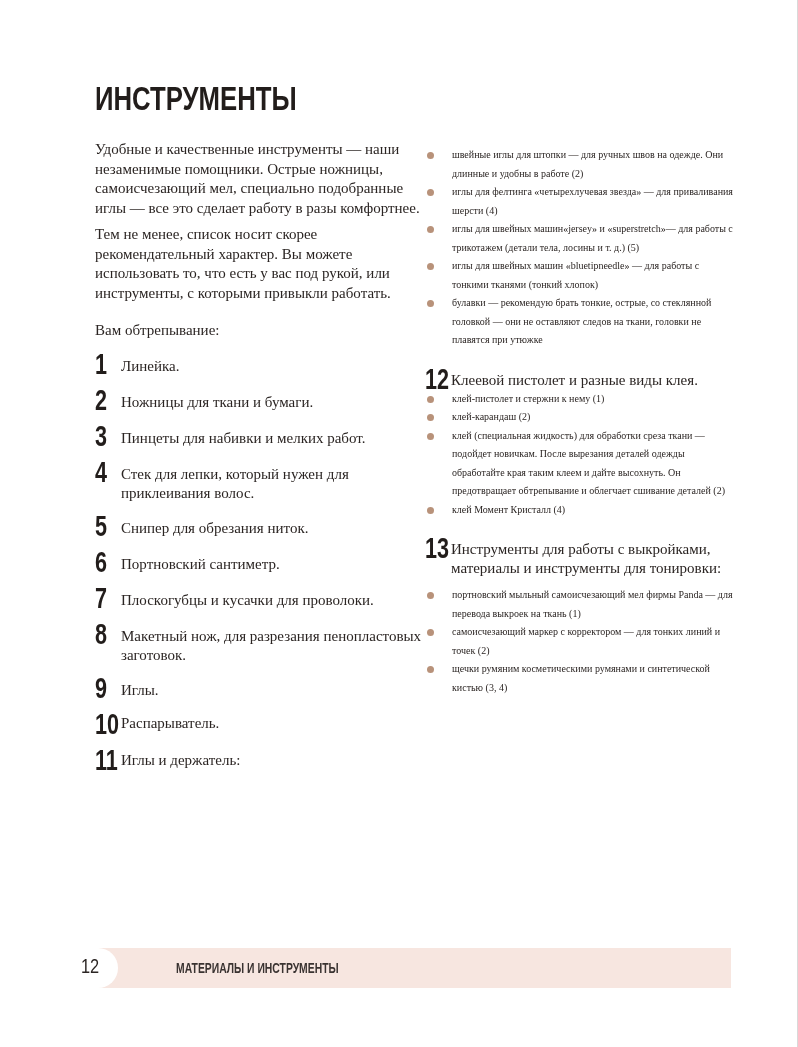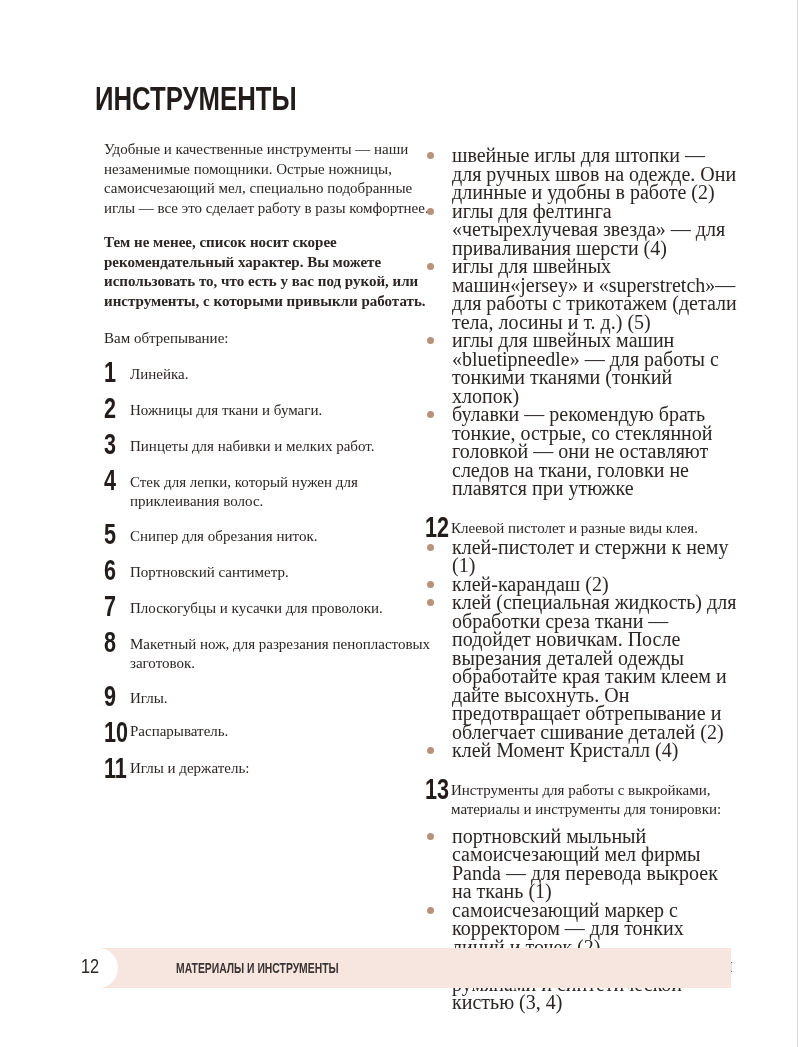--- a/index.html
+++ b/index.html
@@ -7,42 +7,42 @@
   body { position: relative; font-family: "DejaVu Serif", "Liberation Serif", serif; color: #2b2523; }
   .page-edge { position: absolute; top: 0; right: 0; width: 1px; height: 1047px; background: #d9d9d9; }
 
   .title {
     position: absolute; left: 95px; top: 80px;
     font-family: "Liberation Sans", sans-serif; font-weight: bold;
     font-size: 33px; letter-spacing: 0px; transform: scaleX(0.78); transform-origin: left top;
     color: #221d1b;
   }
 
-  .col-left { position: absolute; left: 104px; top: 140px; width: 330px; }
+  .col-left { position: absolute; left: 95px; top: 140px; width: 330px; }
   .col-right { position: absolute; left: 427px; top: 146px; width: 310px; }
 
   .para { font-family: "Liberation Serif", serif; font-size: 15px; line-height: 19.5px; color: #2b2523; }
-  .para + .para { margin-top: 15px; font-weight: bold; }
+  .para + .para { margin-top: 7px; }
   .lead-in { font-family: "Liberation Serif", serif; font-size: 15px; line-height: 19px; margin-top: 18px; }
 
   .num-item { position: relative; display: flex; align-items: flex-start; }
   .num {
     font-family: "Liberation Sans", sans-serif; font-weight: bold;
     font-size: 30px; line-height: 30px; color: #221d1b;
     width: 26px; transform: scaleX(0.72); transform-origin: left top; flex-shrink: 0;
   }
   .item-text {
     font-family: Liberation Serif, serif; font-size: 15px; line-height: 19px;
     padding-top: 8px; flex: 1;
   }
 
   .bullets { list-style: none; margin-left: 0; }
   .bullets li {
     position: relative; padding-left: 53px;
-    font-family: "Liberation Serif", serif; font-size: 20px; line-height: 18.5px;
+    font-family: "Liberation Serif", serif; font-size: 10px; line-height: 18.5px;
   }
   .bullets li .dot {
     position: absolute; left: 28px; top: 6px; width: 7px; height: 7px;
     border-radius: 50%; background: #b8927a;
   }
 
   .footer-band {
     position: absolute; left: 93px; top: 948px; width: 638px; height: 40px;
     background: #f7e6e0;
   }

